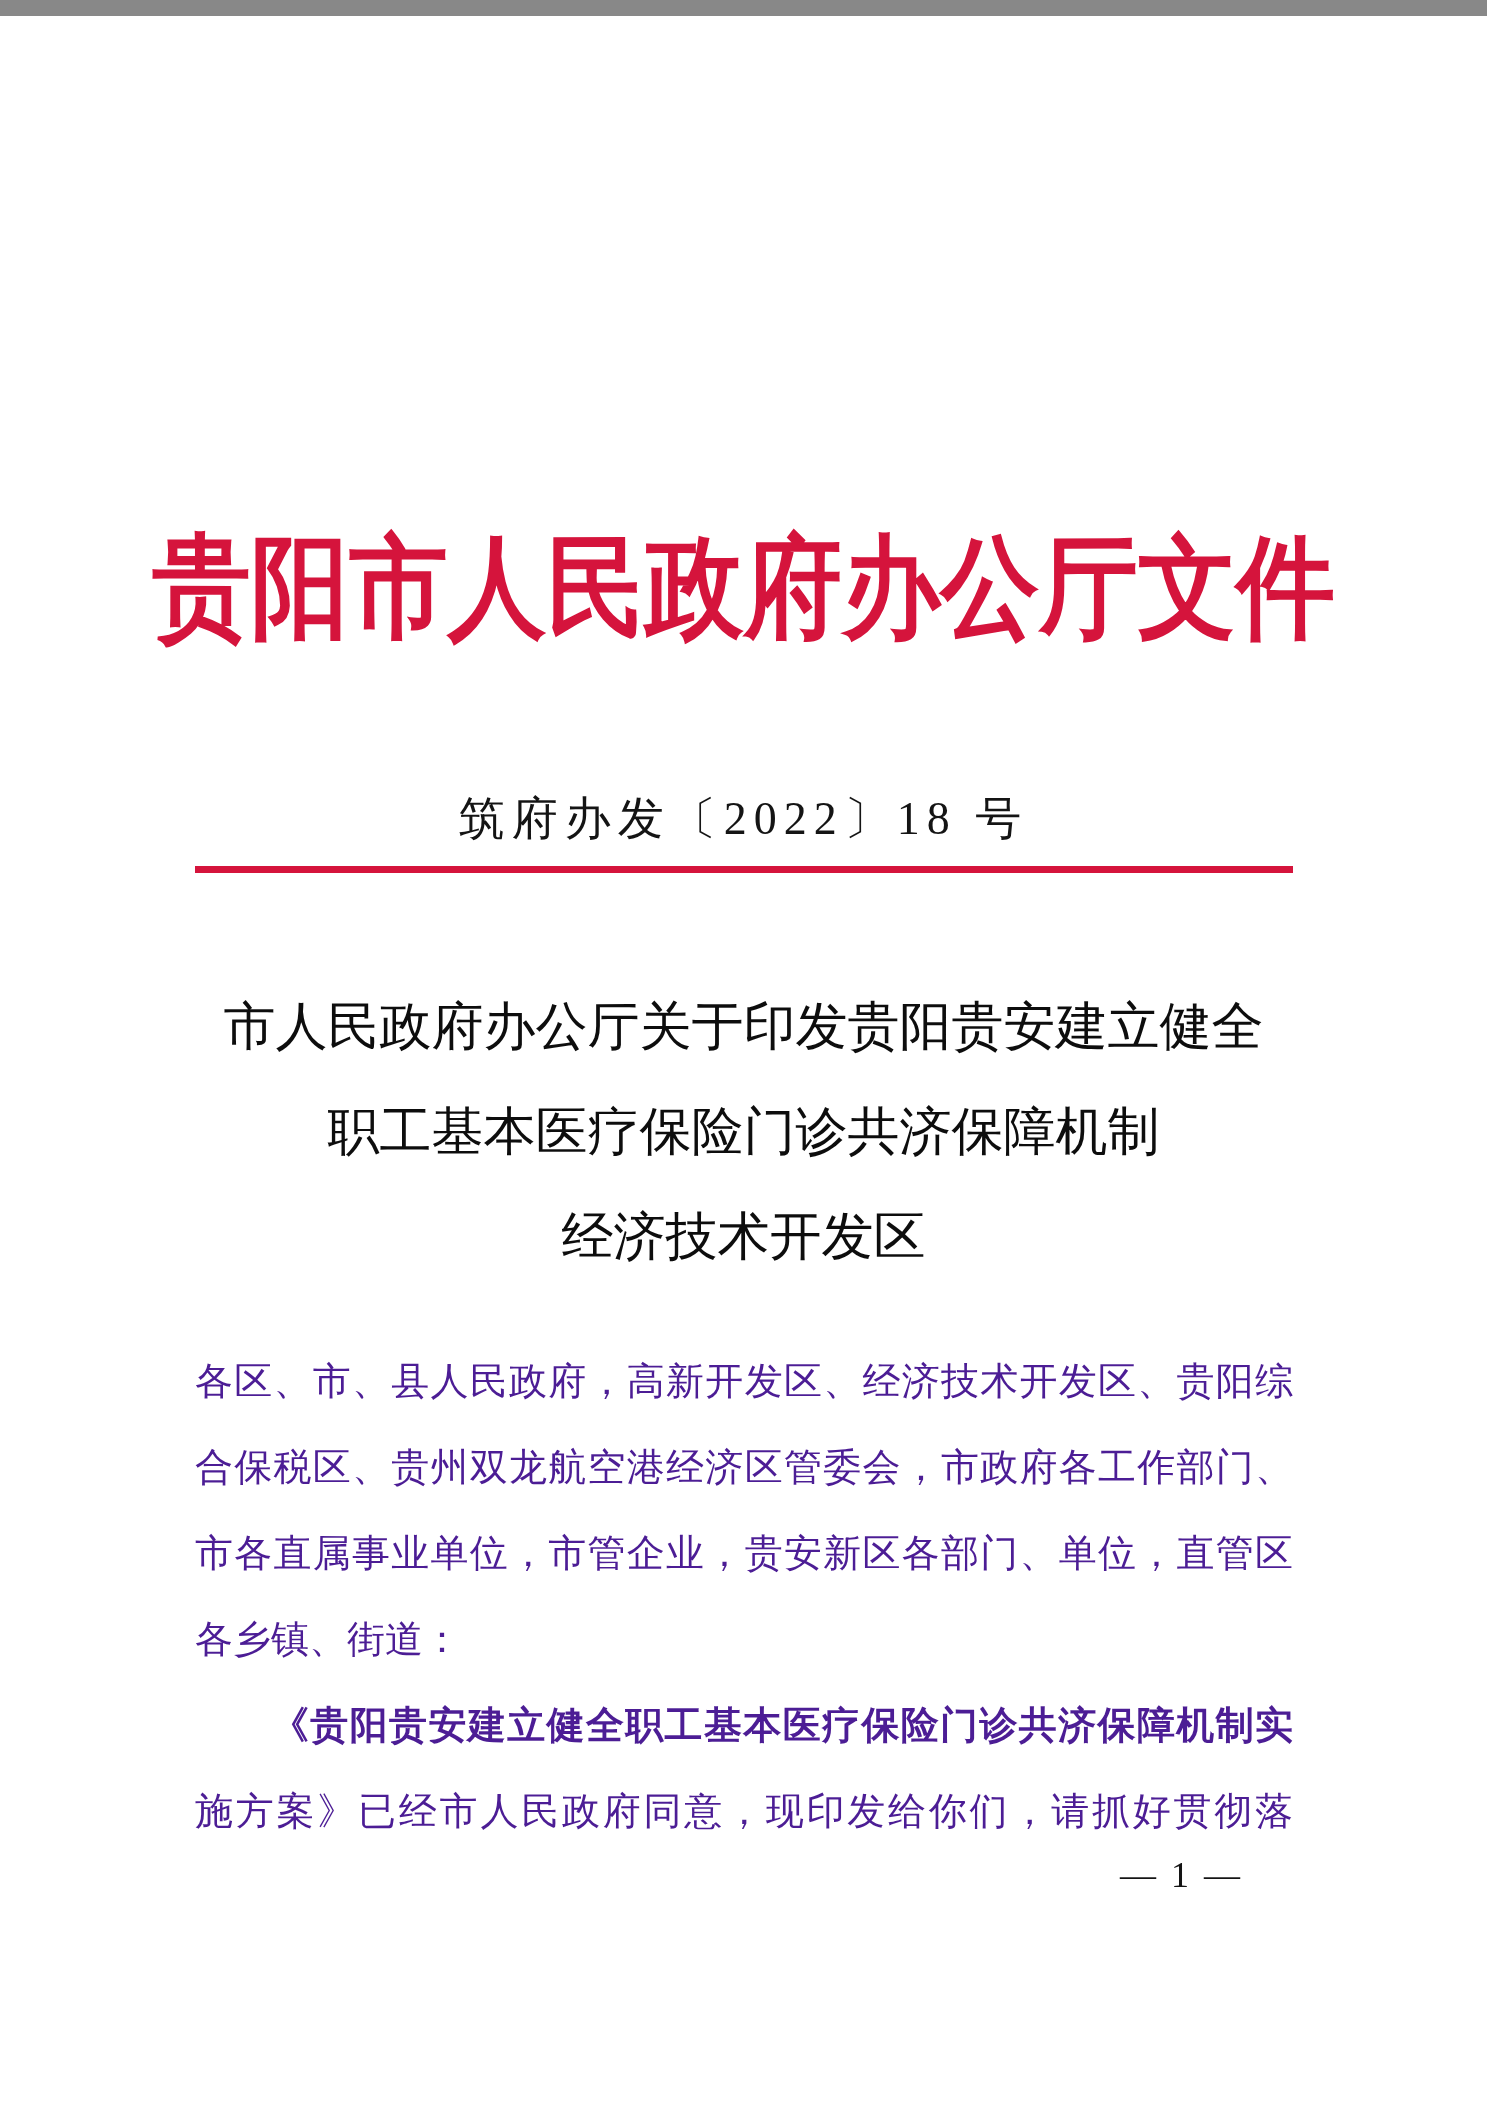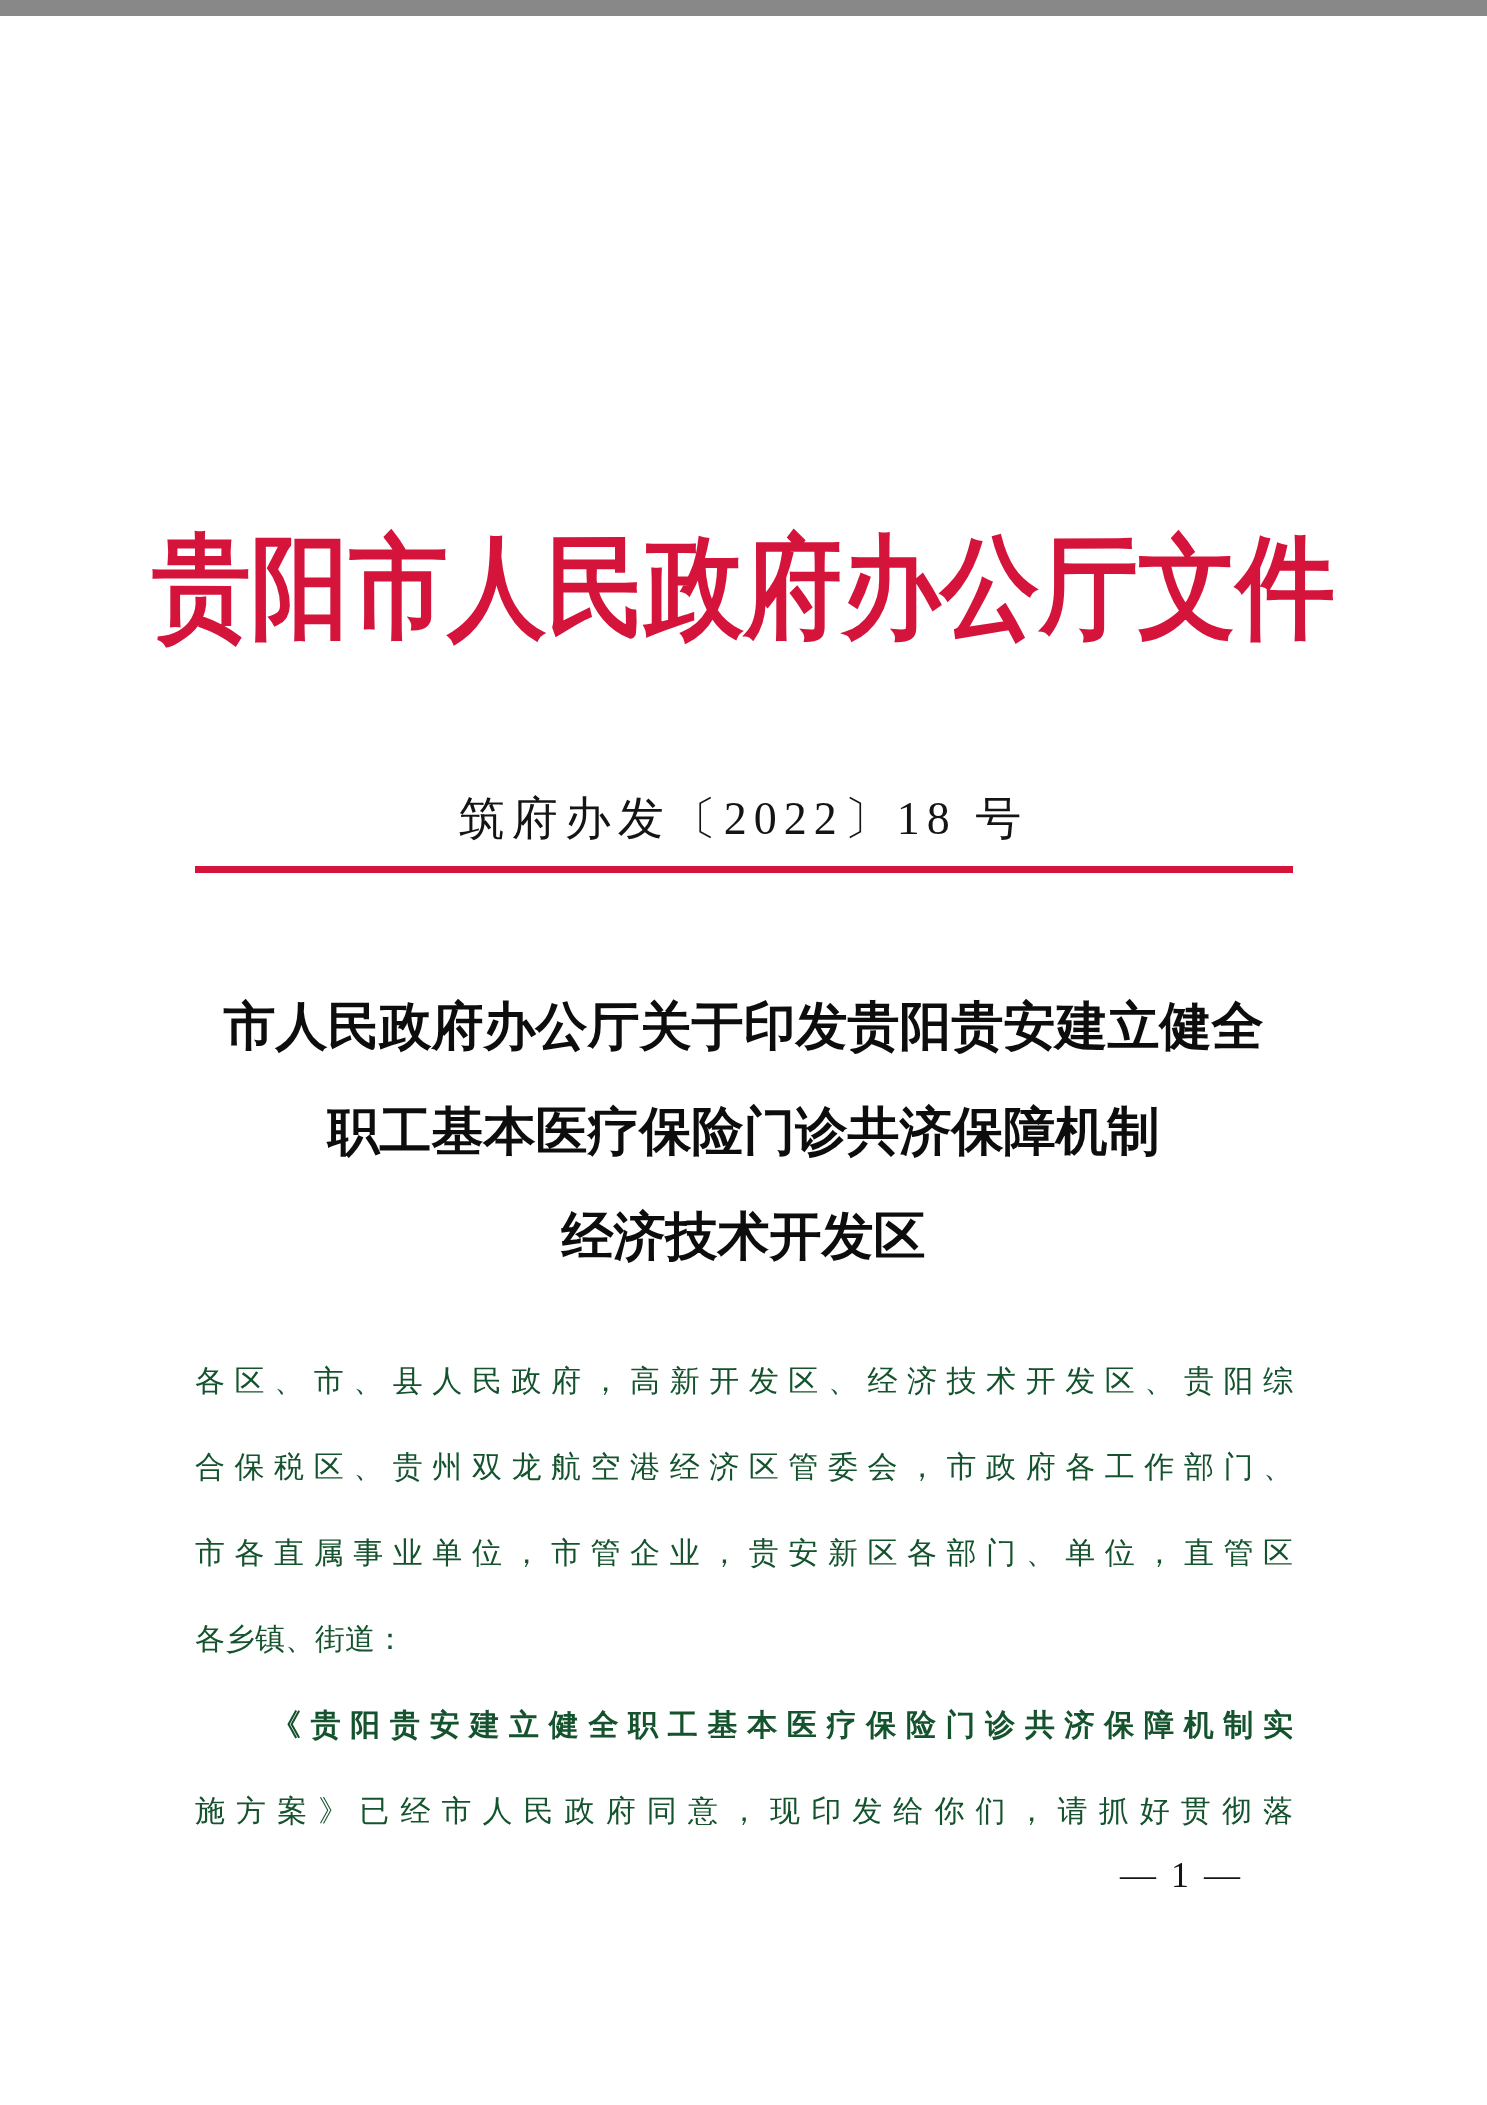--- a/index.html
+++ b/index.html
@@ -51,31 +51,31 @@
     background: #d5143c;
   }
   .doc-title {
     position: absolute;
     top: 958px;
     left: 0;
     width: 100%;
     text-align: center;
     font-size: 52px;
     line-height: 105px;
-    font-weight: bold;
+    font-weight: normal;
     color: #0d0d0d;
   }
   .body-block {
     position: absolute;
     top: 1322px;
     left: 195px;
     width: 1098px;
-    font-size: 30px;
+    font-size: 38px;
     line-height: 86px;
-    color: #14532d;
+    color: #4c1d95;
   }
   .body-line {
     height: 86px;
   }
   .body-line.justify {
     text-align: justify;
     text-align-last: justify;
     text-justify: inter-character;
   }
   .body-line.indent {

